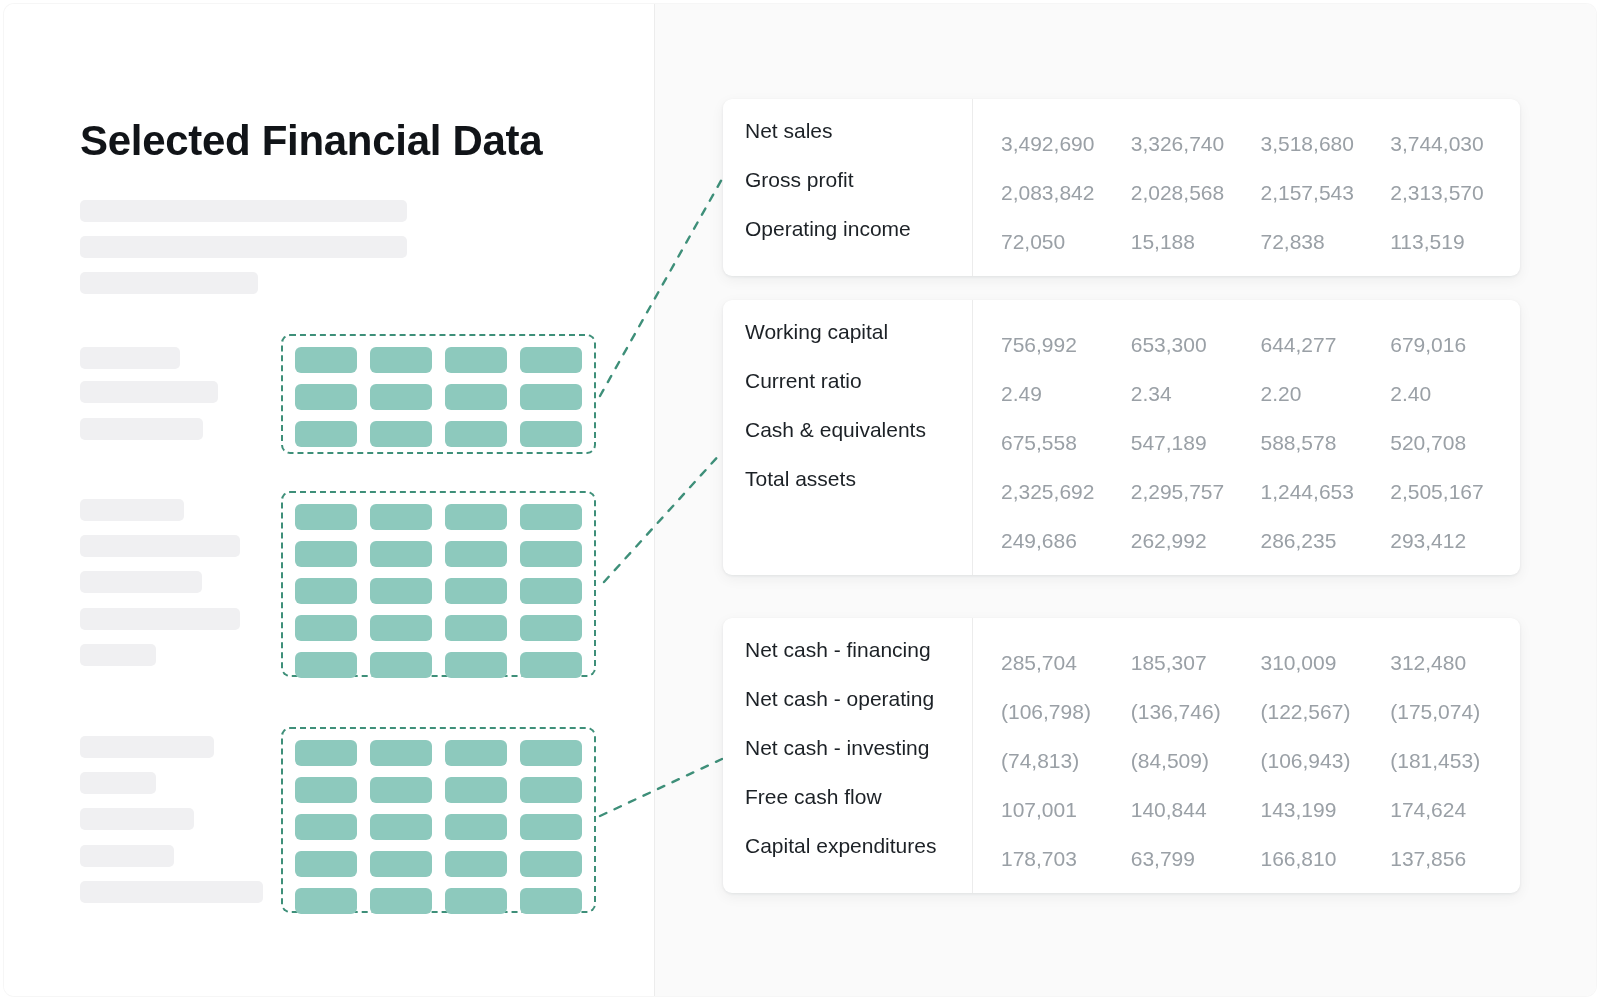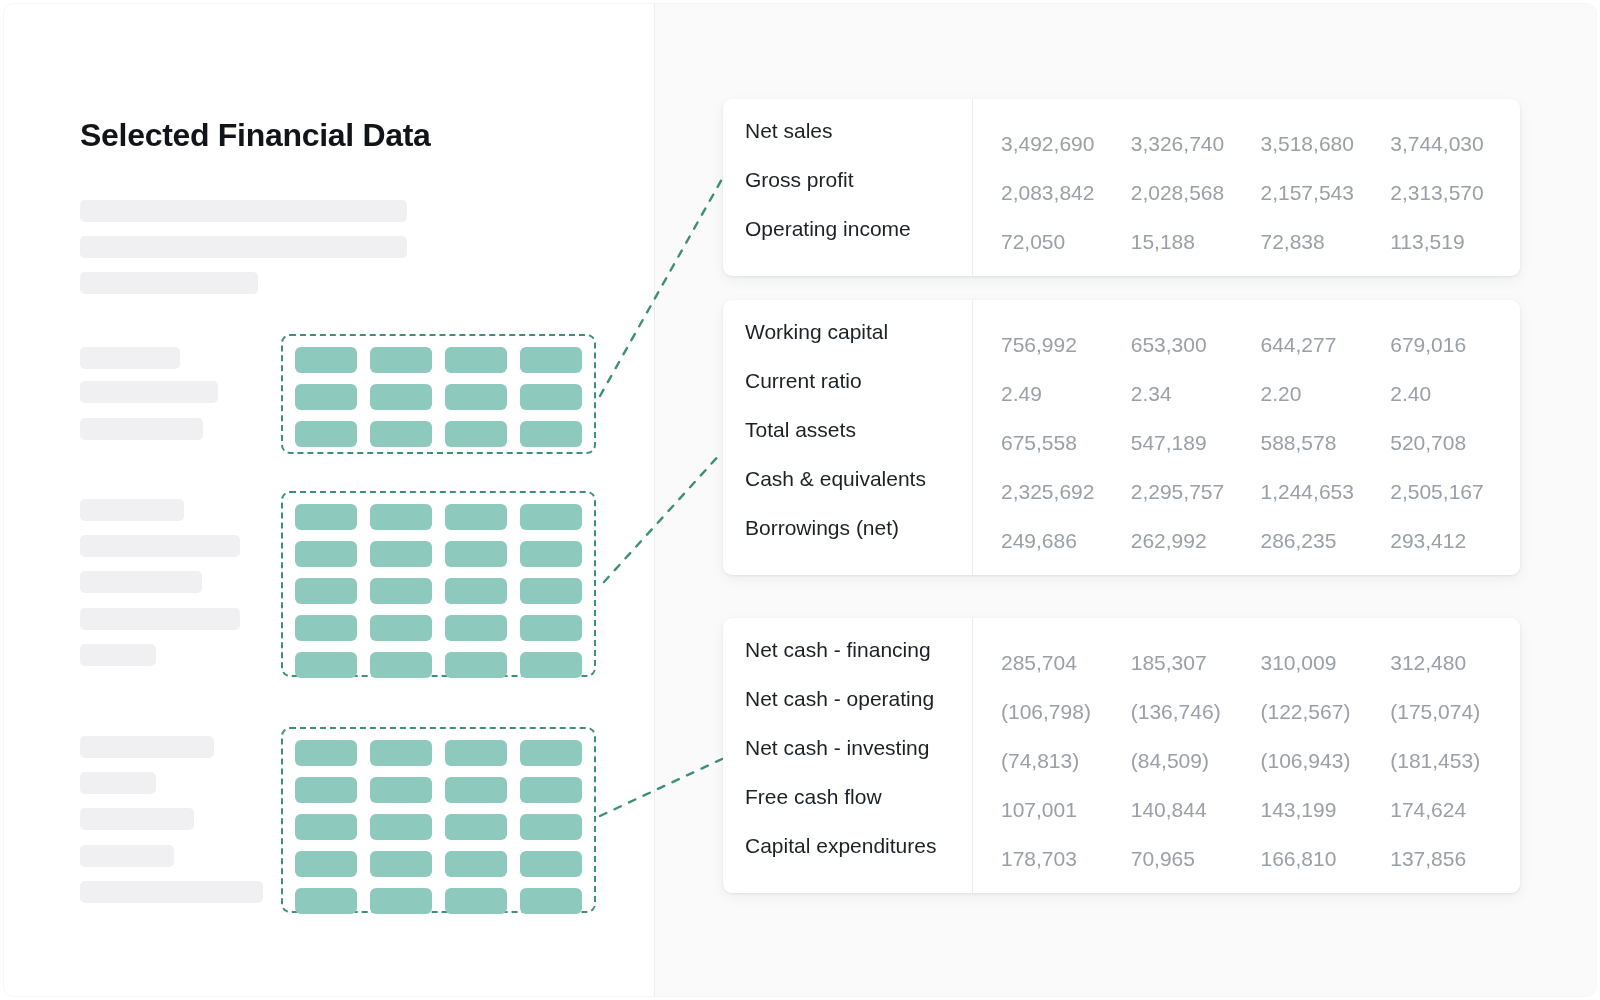--- a/index.html
+++ b/index.html
@@ -62,21 +62,21 @@
     width: 941px;
     height: 992px;
     background: #fafafa;
   }
 
   
   .page-title {
     position: absolute;
     left: 76px;
     top: 113px;
-    font-size: 32px;
+    font-size: 42px;
     font-weight: bold;
     color: #111418;
     letter-spacing: -0.3px;
     white-space: nowrap;
   }
 
   
   .skel {
     position: absolute;
     background: #f0f0f2;
@@ -322,27 +322,24 @@
         </div>
         <div class="card" style="left: 719px; top: 296px; width: 797px; height: 275px;">
           <div class="card-labels">
             <div class="row">
               <span class="label-text">Working capital</span>
             </div>
             <div class="row">
               <span class="label-text">Current ratio</span>
             </div>
             <div class="row">
+              <span class="label-text">Cash &amp; equivalents</span>
+            </div>
+            <div class="row">
               <span class="label-text">Total assets</span>
-            </div>
-            <div class="row">
-              <span class="label-text">Cash &amp; equivalents</span>
-            </div>
-            <div class="row">
-              <span class="label-text">Borrowings (net)</span>
             </div>
           </div>
           <div class="card-values">
             <div class="vrow">
               <span class="val">756,992</span>
               <span class="val">653,300</span>
               <span class="val">644,277</span>
               <span class="val">679,016</span>
             </div>
             <div class="vrow">
@@ -409,21 +406,21 @@
               <span class="val">(181,453)</span>
             </div>
             <div class="vrow">
               <span class="val">107,001</span>
               <span class="val">140,844</span>
               <span class="val">143,199</span>
               <span class="val">174,624</span>
             </div>
             <div class="vrow">
               <span class="val">178,703</span>
-              <span class="val">70,965</span>
+              <span class="val">63,799</span>
               <span class="val">166,810</span>
               <span class="val">137,856</span>
             </div>
           </div>
         </div>
       </div>
 
   </div>
 </div>
 

